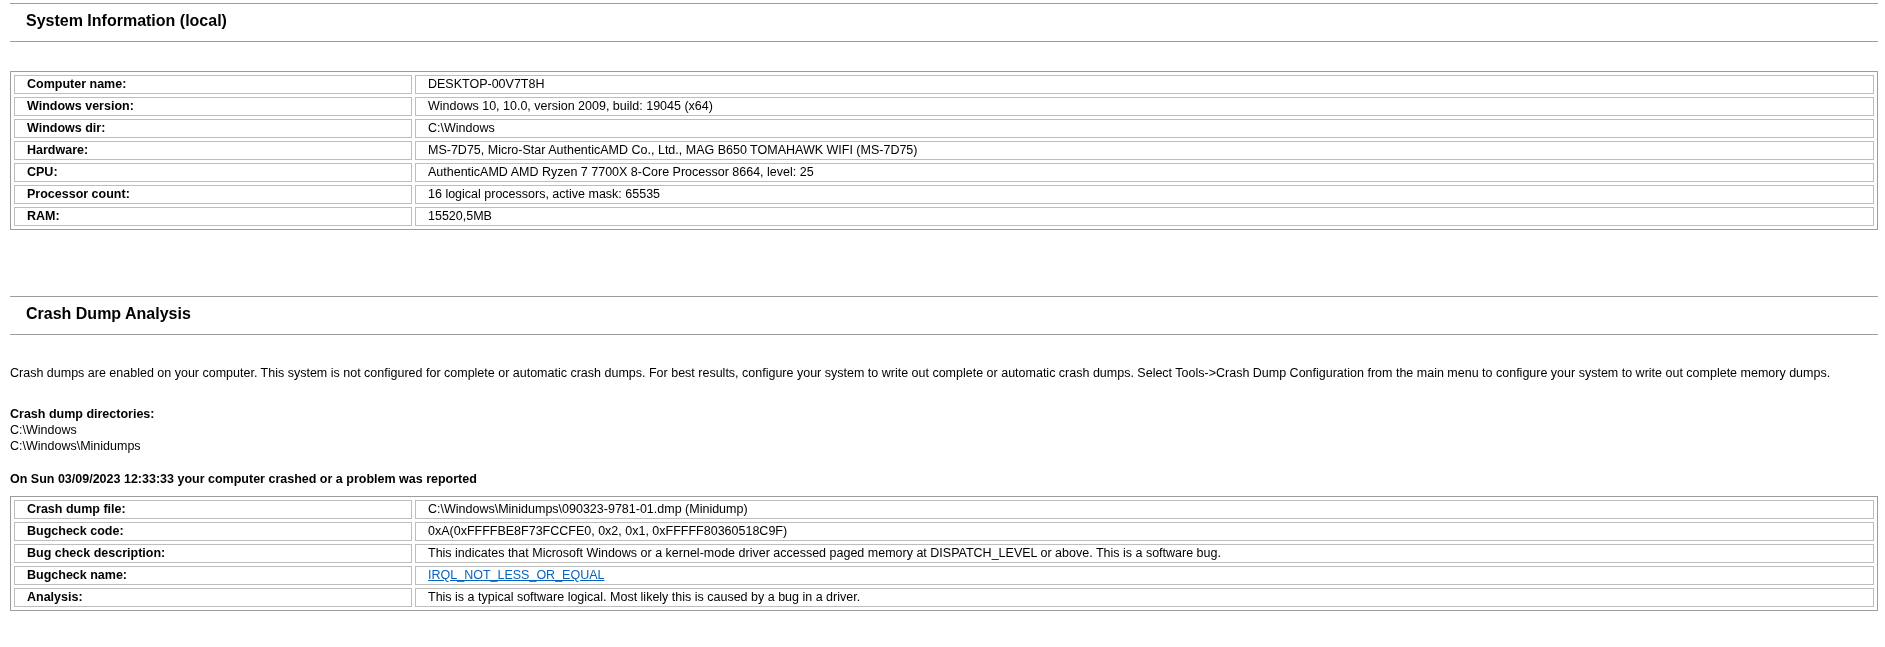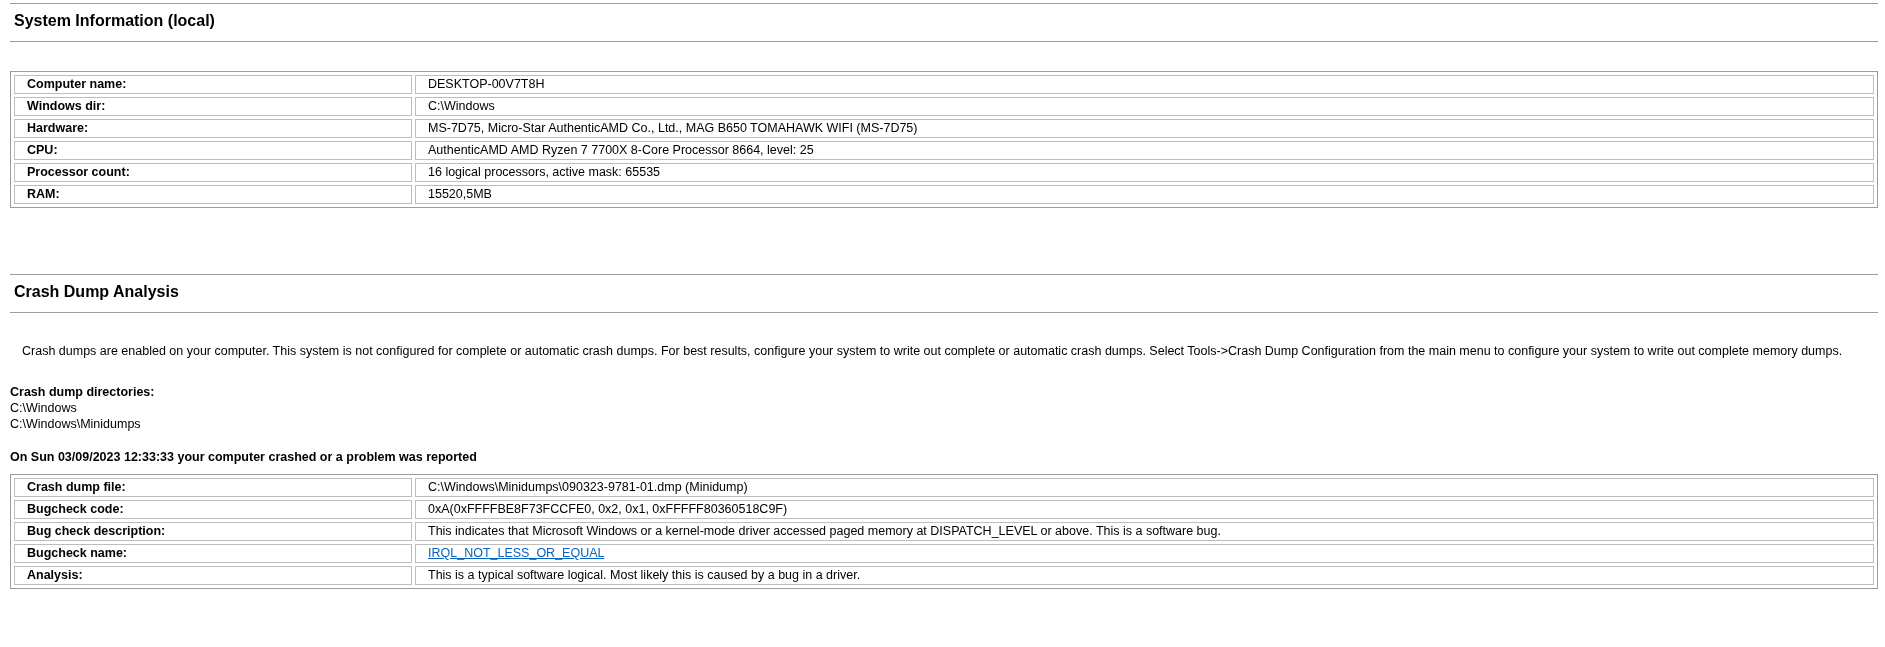--- a/index.html
+++ b/index.html
@@ -5,53 +5,57 @@
   html, body { margin:0; padding:0; }
   body {
     width:1885px; height:647px; overflow:hidden; box-sizing:border-box;
     background:#ffffff; color:#000;
     padding:0 7px 0 10px;
     font-family:"Liberation Sans", sans-serif;
     font-size:12.5px; line-height:1.3;
   }
   hr.rule { border:0; border-top:1px solid #9c9c9c; margin:0; height:0; }
   #rule-top { margin-top:3px; }
-  h1.section-title { font-size:16px; line-height:20px; font-weight:bold; margin:7px 0 10px 4px; }
+  h1.section-title { font-size:16px; line-height:20px; font-weight:bold; margin:7px 0 10px 16px; }
   table.kv {
     width:100%; table-layout:fixed;
     border-collapse:separate; border-spacing:3px;
     border:1px solid #9c9c9c; background:#fff;
   }
   table.kv td {
     border:1px solid #bdbdbd; padding:0 12px;
     height:17px; line-height:17px;
     white-space:nowrap; overflow:hidden;
   }
   td.k { width:372px; font-weight:bold; }
   #sysinfo-table { margin-top:29px; }
   #rule-3 { margin-top:66px; }
-  .intro { margin:29px 0 0 12px; text-align:justify; line-height:18px; }
+  .intro { margin:29px 0 0 0; text-align:justify; line-height:18px; }
   .dirs { margin-top:24px; line-height:16px; }
   .dirs .dirs-heading { font-weight:bold; }
   .event-line { margin-top:17px; font-weight:bold; line-height:16px; }
   #crash-table { margin-top:9px; }
   a.bugcheck-link { color:#0563C1; text-decoration:underline; cursor:pointer; }
 </style>
 </head>
 <body>
 
 <hr class="rule" id="rule-top">
 <h1 class="section-title">System Information (local)</h1>
 <hr class="rule">
 
 <table class="kv" id="sysinfo-table">
   <tbody>
     <tr>
       <td class="k">Computer name:</td>
       <td class="v">DESKTOP-00V7T8H</td>
+    </tr>
+    <tr>
+      <td class="k">Windows version:</td>
+      <td class="v">Windows 10, 10.0, version 2009, build: 19045 (x64)</td>
     </tr>
     <tr>
       <td class="k">Windows dir:</td>
       <td class="v">C:\Windows</td>
     </tr>
     <tr>
       <td class="k">Hardware:</td>
       <td class="v">MS-7D75, Micro-Star AuthenticAMD Co., Ltd., MAG B650 TOMAHAWK WIFI (MS-7D75)</td>
     </tr>
     <tr>

